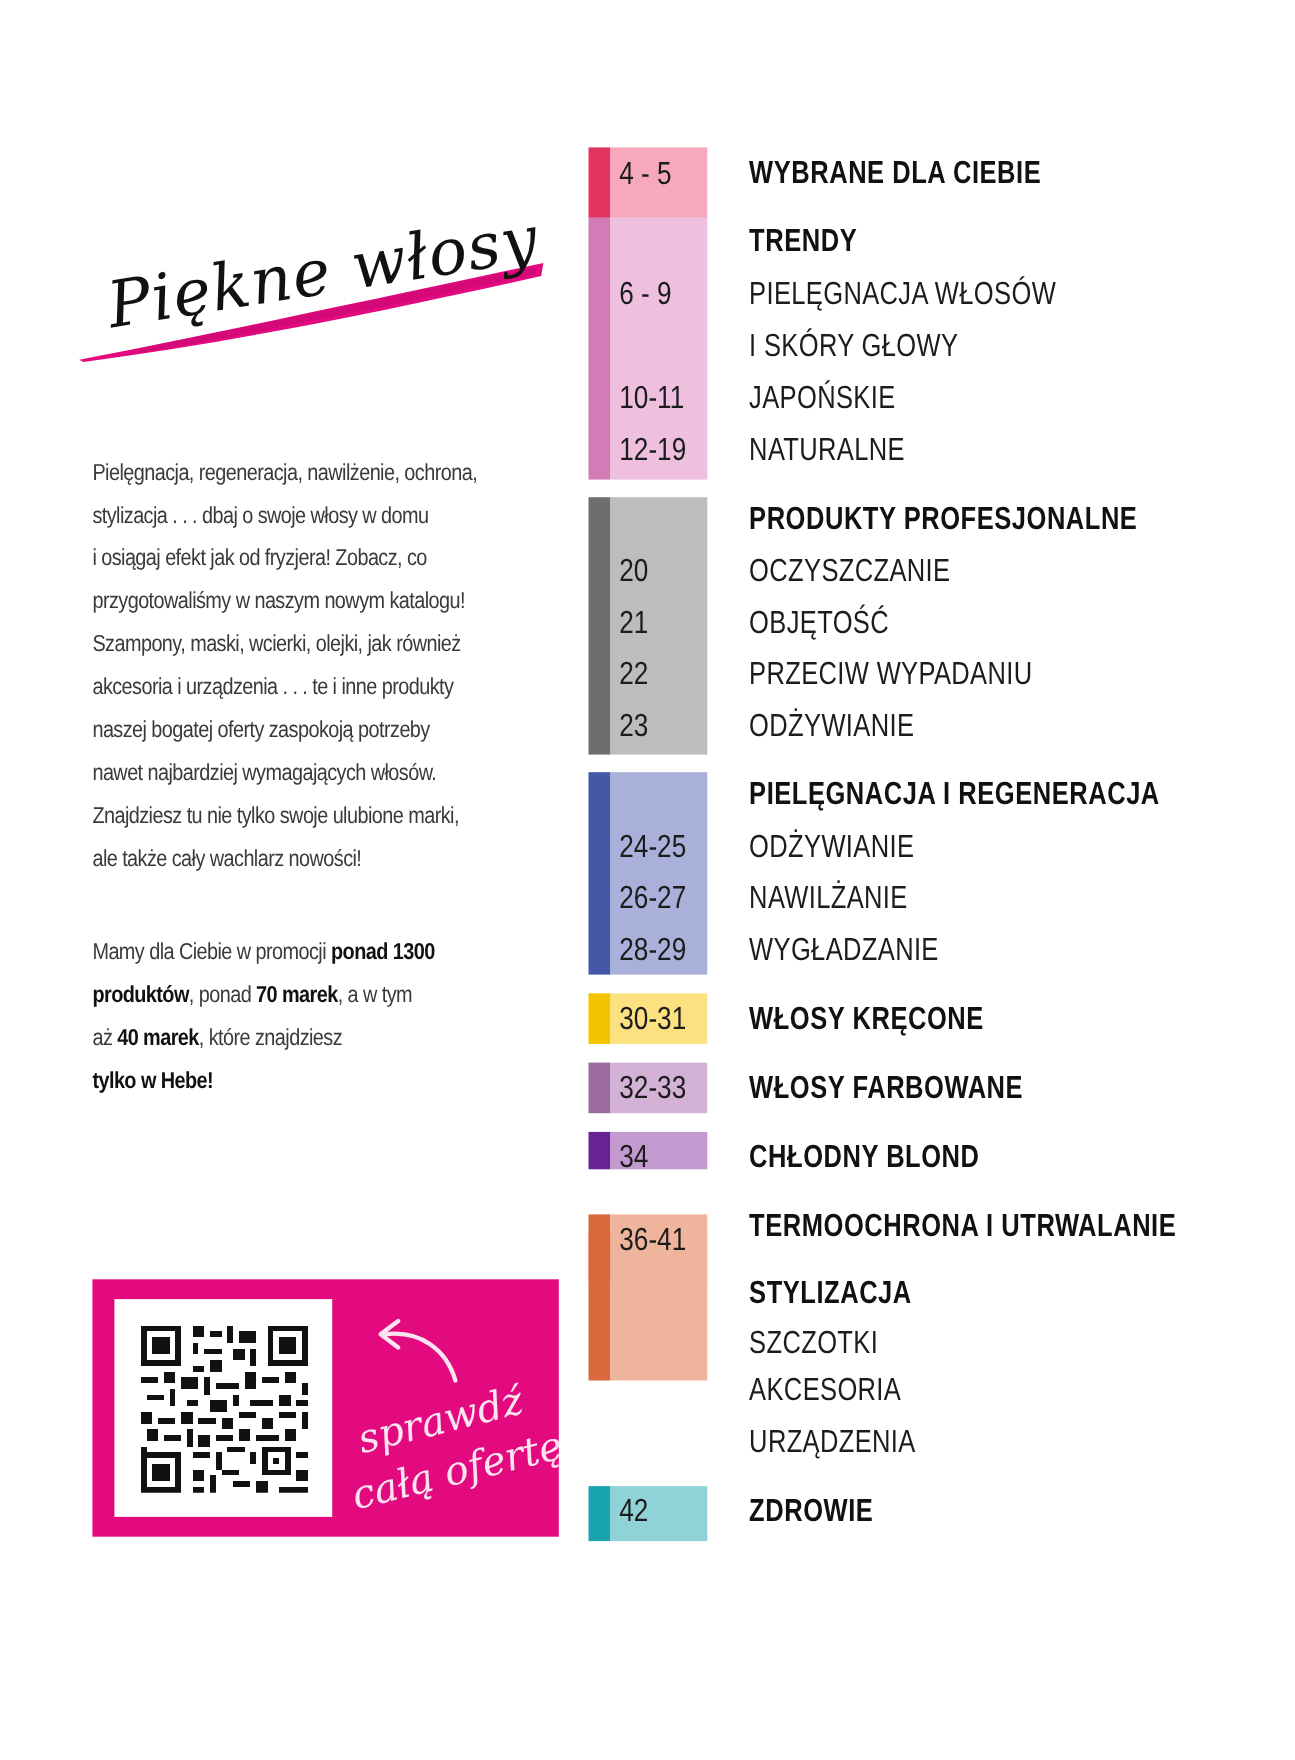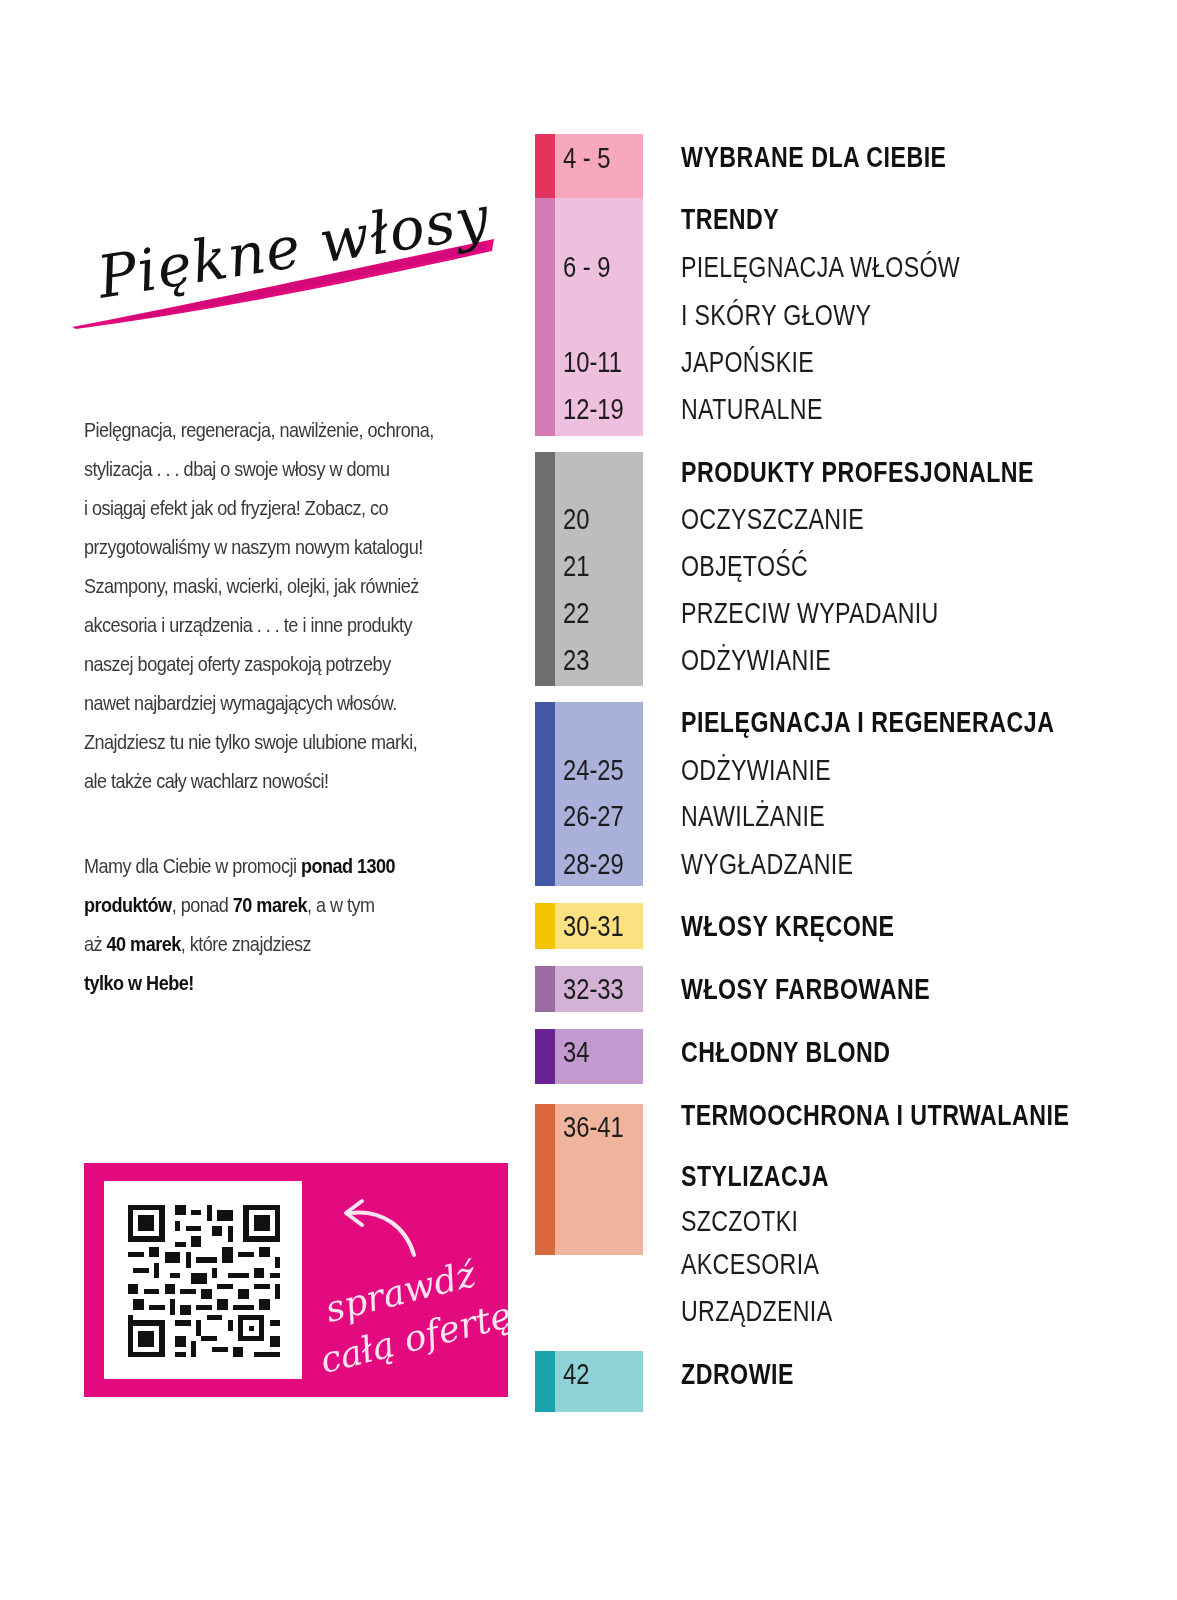--- a/index.html
+++ b/index.html
@@ -195,21 +195,21 @@
   </div>
   <span class="lbl head" style="top:911px">WŁOSY KRĘCONE</span>
 
   <div class="block" style="top:966px;height:46px;">
     <div class="stripe" style="background:#9a6aa0"></div>
     <div class="fill" style="background:#d4b2d6"></div>
     <span class="pg" style="top:8px">32-33</span>
   </div>
   <span class="lbl head" style="top:974px">WŁOSY FARBOWANE</span>
 
-  <div class="block" style="top:1029px;height:55px;">
+  <div class="block" style="top:1029px;height:34px;">
     <div class="stripe" style="background:#6b2394"></div>
     <div class="fill" style="background:#c39ad0"></div>
     <span class="pg" style="top:8px">34</span>
   </div>
   <span class="lbl head" style="top:1037px">CHŁODNY BLOND</span>
 
   <div class="block" style="top:1092px;height:46px;margin-top:28px;">
     <div class="stripe" style="background:#f5bd9a"></div>
     <div class="fill" style="background:#fbdfcc"></div>
     <span class="pg" style="top:8px">35</span>
@@ -219,19 +219,19 @@
   <div class="block" style="top:1104px;height:151px;">
     <div class="stripe" style="background:#d9683c"></div>
     <div class="fill" style="background:#efb59c"></div>
     <span class="pg" style="top:8px">36-41</span>
   </div>
   <span class="lbl head" style="top:1161px">STYLIZACJA</span>
   <span class="lbl" style="top:1206px">SZCZOTKI</span>
   <span class="lbl" style="top:1249px">AKCESORIA</span>
   <span class="lbl" style="top:1296px">URZĄDZENIA</span>
 
-  <div class="block" style="top:1351px;height:61px;">
+  <div class="block" style="top:1351px;height:50px;">
     <div class="stripe" style="background:#1aa4ae"></div>
     <div class="fill" style="background:#8fd3d9"></div>
     <span class="pg" style="top:8px">42</span>
   </div>
   <span class="lbl head" style="top:1359px">ZDROWIE</span>
 </div>
 
 </body></html>

